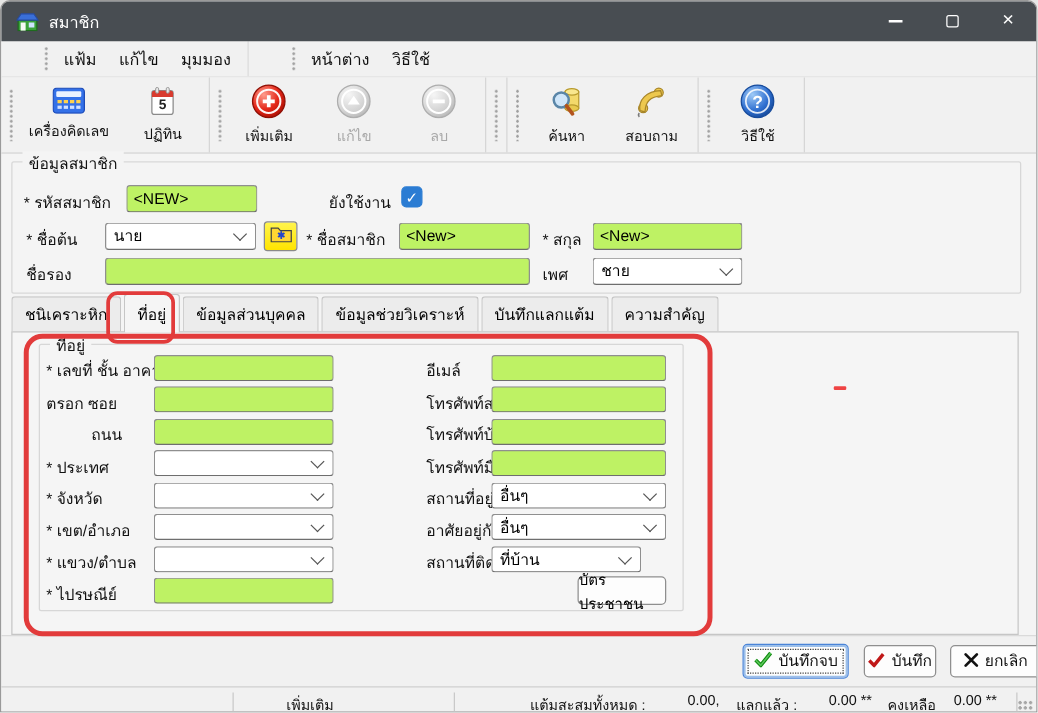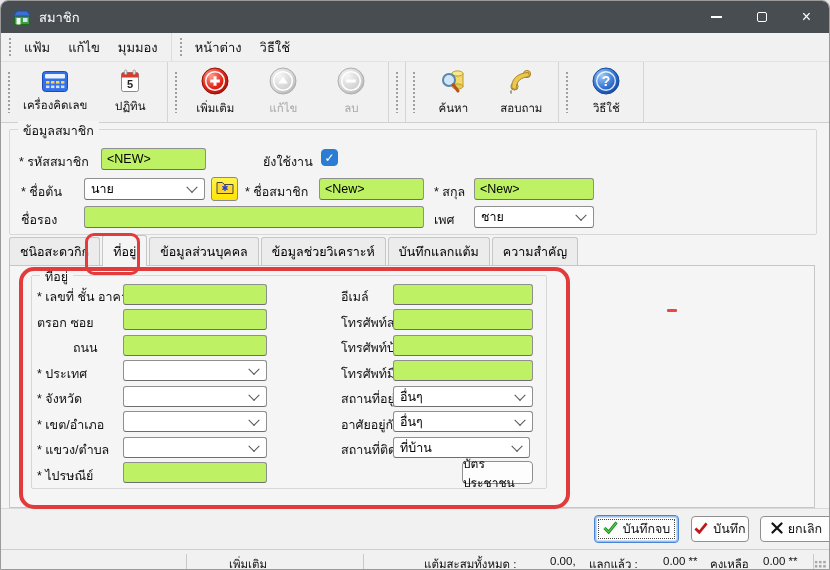--- a/index.html
+++ b/index.html
@@ -8,21 +8,21 @@
   
   .titlebar{position:relative;height:32px;background:#484d52;display:flex;align-items:center;color:#fff;}
   .titlebar .appicon{margin:0 8px 0 12px;display:flex;}
   .titlebar .title{font-size:13px;}
   .wc-group{position:absolute;right:0;top:0;height:32px;display:flex;}
   .wc{width:45px;height:32px;display:flex;align-items:center;justify-content:center;color:#fff;font-size:16px;}
   .wc .minbar{width:11px;height:1.5px;background:#fff;}
   .wc .maxbox{width:10px;height:10px;border:1.2px solid #fff;box-sizing:border-box;border-radius:2px;}
   
   .menubar{height:28px;background:#f1f1f1;display:flex;align-items:stretch;border-bottom:1px solid #e2e2e2;}
-  .mgroup{display:flex;align-items:center;padding:0 4px;border-right:1px solid #dcdcdc;}
+  .mgroup{display:flex;align-items:center;padding:0 4px;border-right:1px solid #dcdcdc;margin-left:27px;}
   .grip{width:4px;height:70%;margin:auto 3px;background-image:radial-gradient(circle,#a0a0a0 1px,transparent 1.2px);
         background-size:4px 4px;}
   .mitem{padding:3px 9px;font-size:13px;color:#111;}
   
   .toolbar{height:60px;background:#f1f1f1;display:flex;align-items:stretch;border-bottom:1px solid #cfcfcf;}
   .tgroup{display:flex;align-items:center;border-right:1px solid #d6d6d6;padding:0 3px;}
   .tbtn{display:flex;flex-direction:column;align-items:center;justify-content:center;gap:2px;
         padding:3px 9px;min-width:50px;font-size:11.5px;color:#111;border-radius:3px;}
   .tbtn.off{color:#a8a8a8;}
   
@@ -284,21 +284,21 @@
 
     <span class="lab" style="left:20px;top:87px;">ชื่อรอง</span>
     <input class="tin" style="left: 83px; top: 83px; width: 340px;" value="">
     <span class="lab" style="left:433px;top:87px;">เพศ</span>
     <div class="combo" style="left:473px;top:83px;width:120px;">
       <span>ชาย</span>
       <span class="chev"></span>
     </div>
 
     <div class="tabstrip">
-      <span class="tab">ชนิอสะดวกิก</span>
+      <span class="tab">ชนิเคราะหิก</span>
       <span class="tab sel">ที่อยู่</span>
       <span class="tab">ข้อมูลส่วนบุคคล</span>
       <span class="tab">ข้อมูลช่วยวิเคราะห์</span>
       <span class="tab">บันทึกแลกแต้ม</span>
       <span class="tab">ความสำคัญ</span>
     </div>
     <div class="tabpanel"></div>
 
     <div class="groupbox" style="left:30px;top:152px;width:514px;height:212px;z-index:2;background:#f5f5f5;">
       <span class="legend" style="background:#f5f5f5;">ที่อยู่</span>
@@ -345,21 +345,21 @@
     <div class="combo" style="left:392px;top:263px;width:140px;height:21px;z-index:3;">
       <span>อื่นๆ</span>
       <span class="chev"></span>
     </div>
     <span class="lab" style="left:340px;top:292px;z-index:3;">อาศัยอยู่กับ</span>
     <div class="combo" style="left:392px;top:288px;width:140px;height:21px;z-index:3;">
       <span>อื่นๆ</span>
       <span class="chev"></span>
     </div>
     <span class="lab" style="left:340px;top:317px;z-index:3;">สถานที่ติดต่อสะดวก</span>
-    <div class="combo" style="left:392px;top:314px;width:137px;height:21px;z-index:3;">
+    <div class="combo" style="left:392px;top:314px;width:120px;height:21px;z-index:3;">
       <span>ที่บ้าน</span>
       <span class="chev"></span>
     </div>
     <div class="sbtn" style="left:461px;top:338px;width:71px;height:23px;z-index:3;">
       <span>บัตรประชาชน</span>
     </div>
 
     <div class="anno" style="left:84px;top:110px;width:49px;height:36px;z-index:9;"></div>
     <div class="anno-big" style="left:18px;top:144px;width:543px;height:234px;"></div>
     <div class="anno-dash" style="left:666px;top:186px;"></div>

